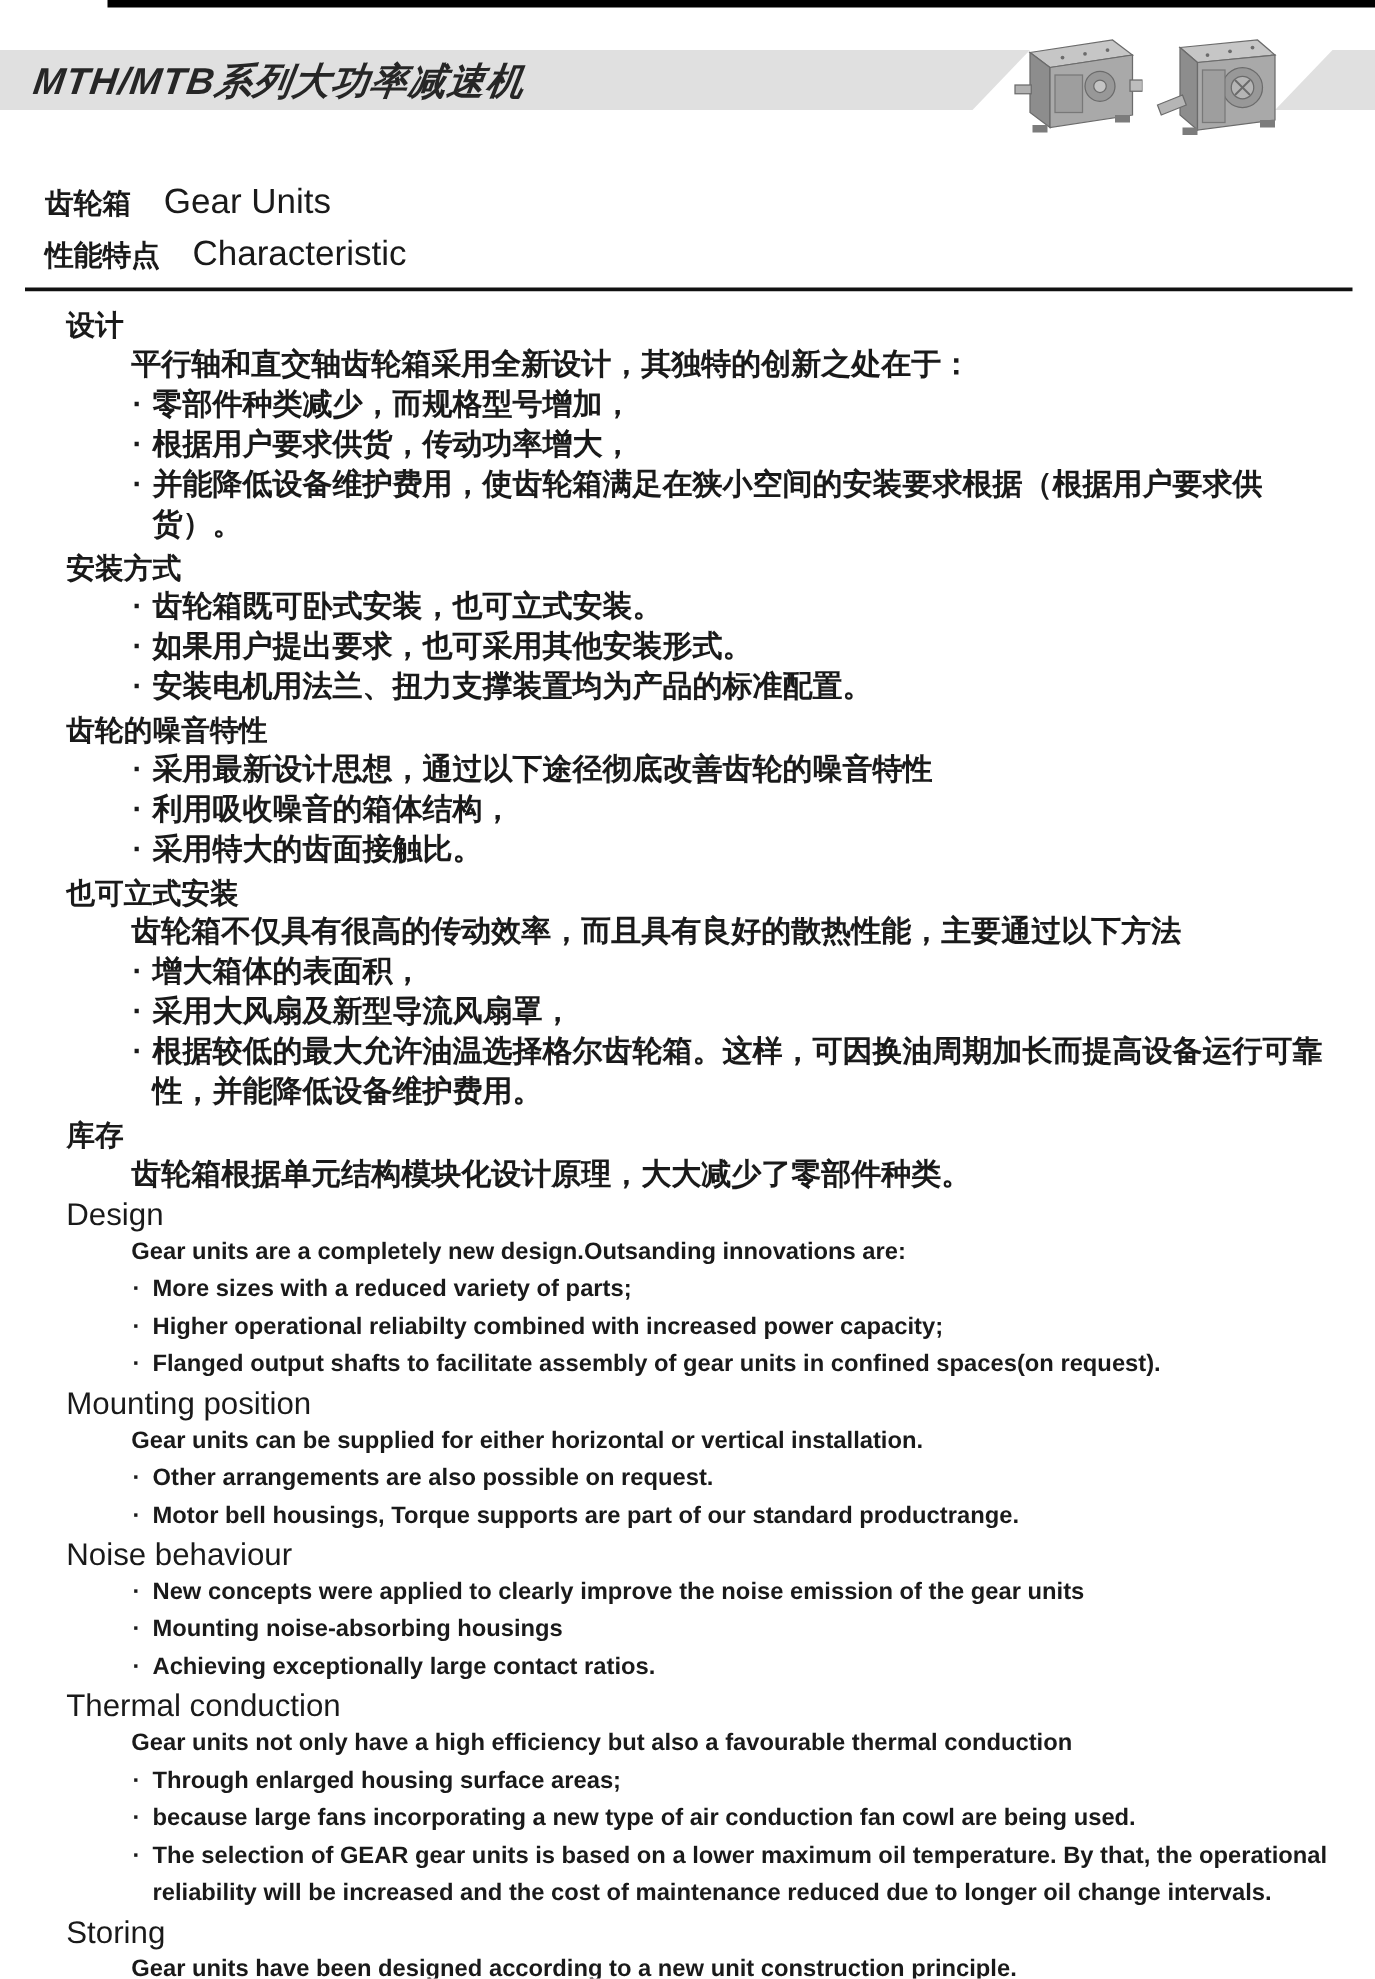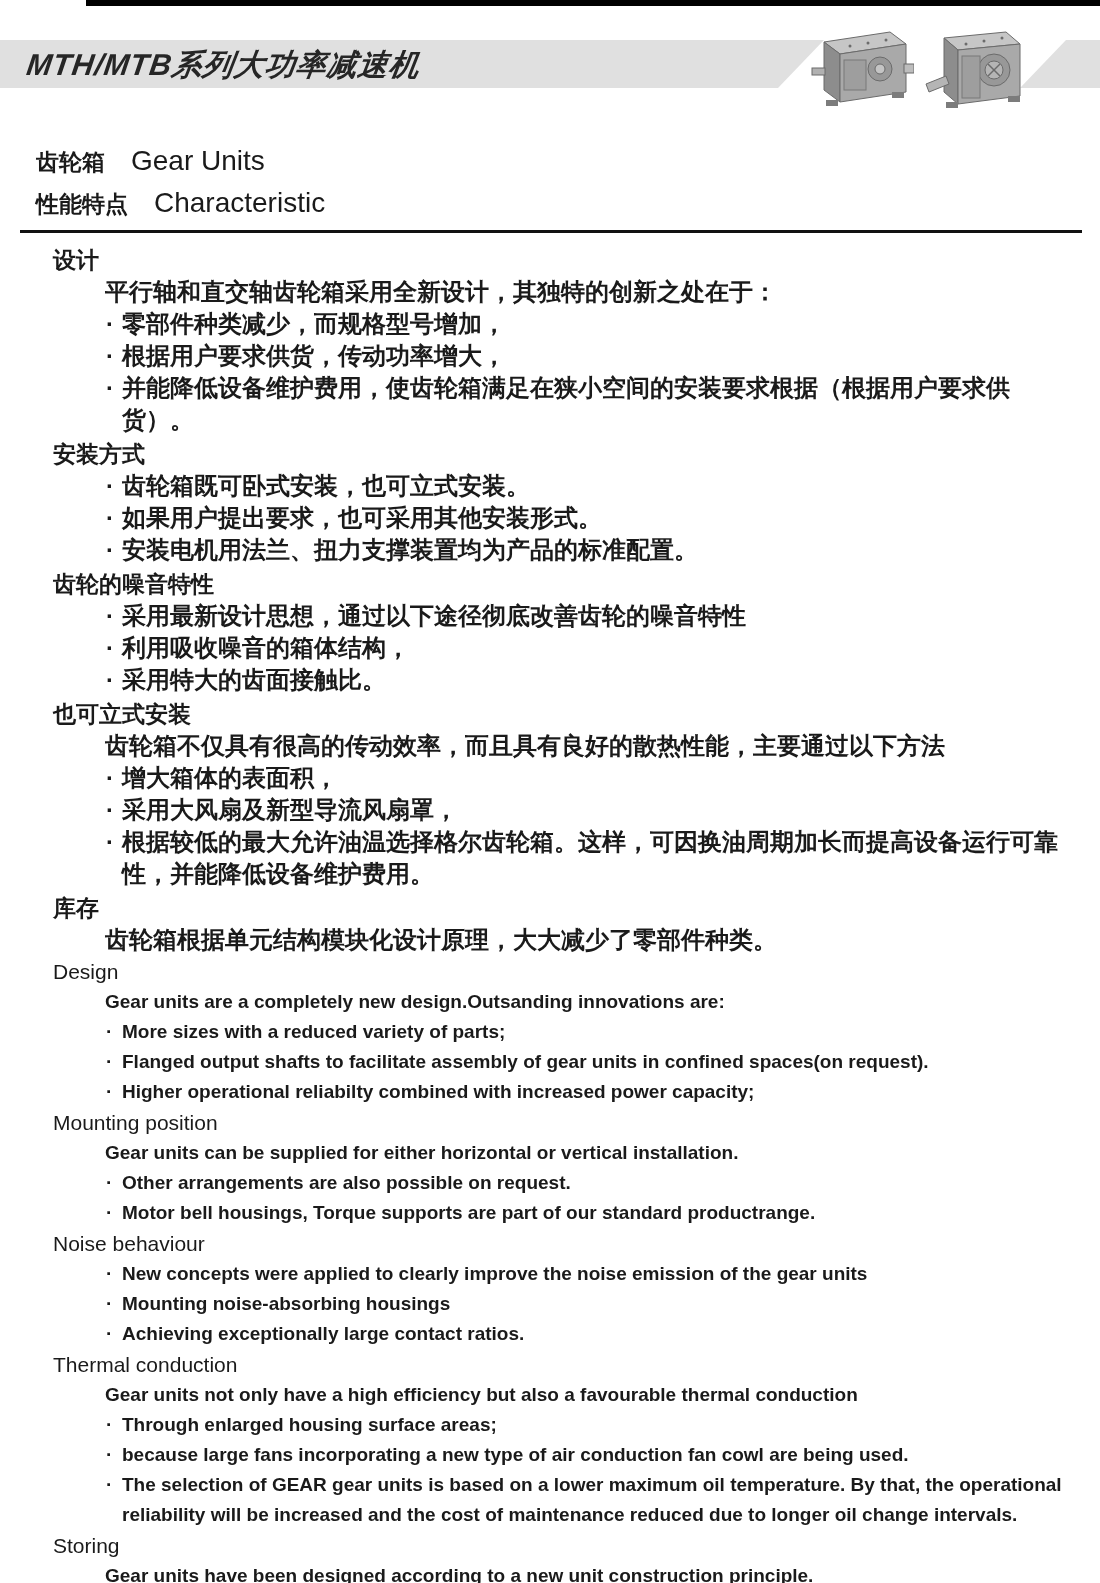--- a/index.html
+++ b/index.html
@@ -25,21 +25,21 @@
   .gears{position:absolute;top:20px;left:810px;width:216px;height:94px;display:flex;gap:8px;}
   .gears svg{display:block;}
   
   .content{position:absolute;top:146px;left:36px;right:36px;}
   .subrow{font-size:23px;font-weight:bold;line-height:29px;margin:0 0 11px 0;}
   .subrow .en{font-weight:normal;margin-left:26px;font-size:28px;}
   .rule{border:0;border-top:3px solid #111;margin:9px 0 0 -16px;width:1062px;}
   .sections{margin-top:13px;margin-left:17px;}
   h3{margin:0;font-weight:bold;}
   .h-zh{font-size:23px;line-height:28px;margin:4px 0 2px 0;}
-  .h-en{font-size:21px;font-weight:normal;line-height:28px;margin:2px 0 1px 0;}
+  .h-en{font-size:25px;font-weight:normal;line-height:28px;margin:2px 0 1px 0;}
   p{margin:0;}
   .indent{margin-left:52px;}
   .zh-body{font-size:24px;font-weight:bold;line-height:32px;}
   .en-body{font-size:19px;font-weight:bold;line-height:30px;}
   ul{list-style:none;margin:0;padding:0 0 0 52px;}
   li{position:relative;padding-left:17px;}
   li::before{content:"\00B7";position:absolute;left:1px;font-weight:bold;}
 </style>
 </head>
 <body>
@@ -142,22 +142,22 @@
       <section>
         <h3 class="h-zh">库存</h3>
         <p class="zh-body indent">齿轮箱根据单元结构模块化设计原理，大大减少了零部件种类。</p>
       </section>
 
       <section>
         <h3 class="h-en">Design</h3>
         <p class="en-body indent">Gear units are a completely new design.Outsanding innovations are:</p>
         <ul class="en-body">
           <li>More sizes with a reduced variety of parts;</li>
+          <li>Higher operational reliabilty combined with increased power capacity;</li>
           <li>Flanged output shafts to facilitate assembly of gear units in confined spaces(on request).</li>
-          <li>Higher operational reliabilty combined with increased power capacity;</li>
         </ul>
       </section>
 
       <section>
         <h3 class="h-en">Mounting position</h3>
         <p class="en-body indent">Gear units can be supplied for either horizontal or vertical installation.</p>
         <ul class="en-body">
           <li>Other arrangements are also possible on request.</li>
           <li>Motor bell housings, Torque supports are part of our standard productrange.</li>
         </ul>

